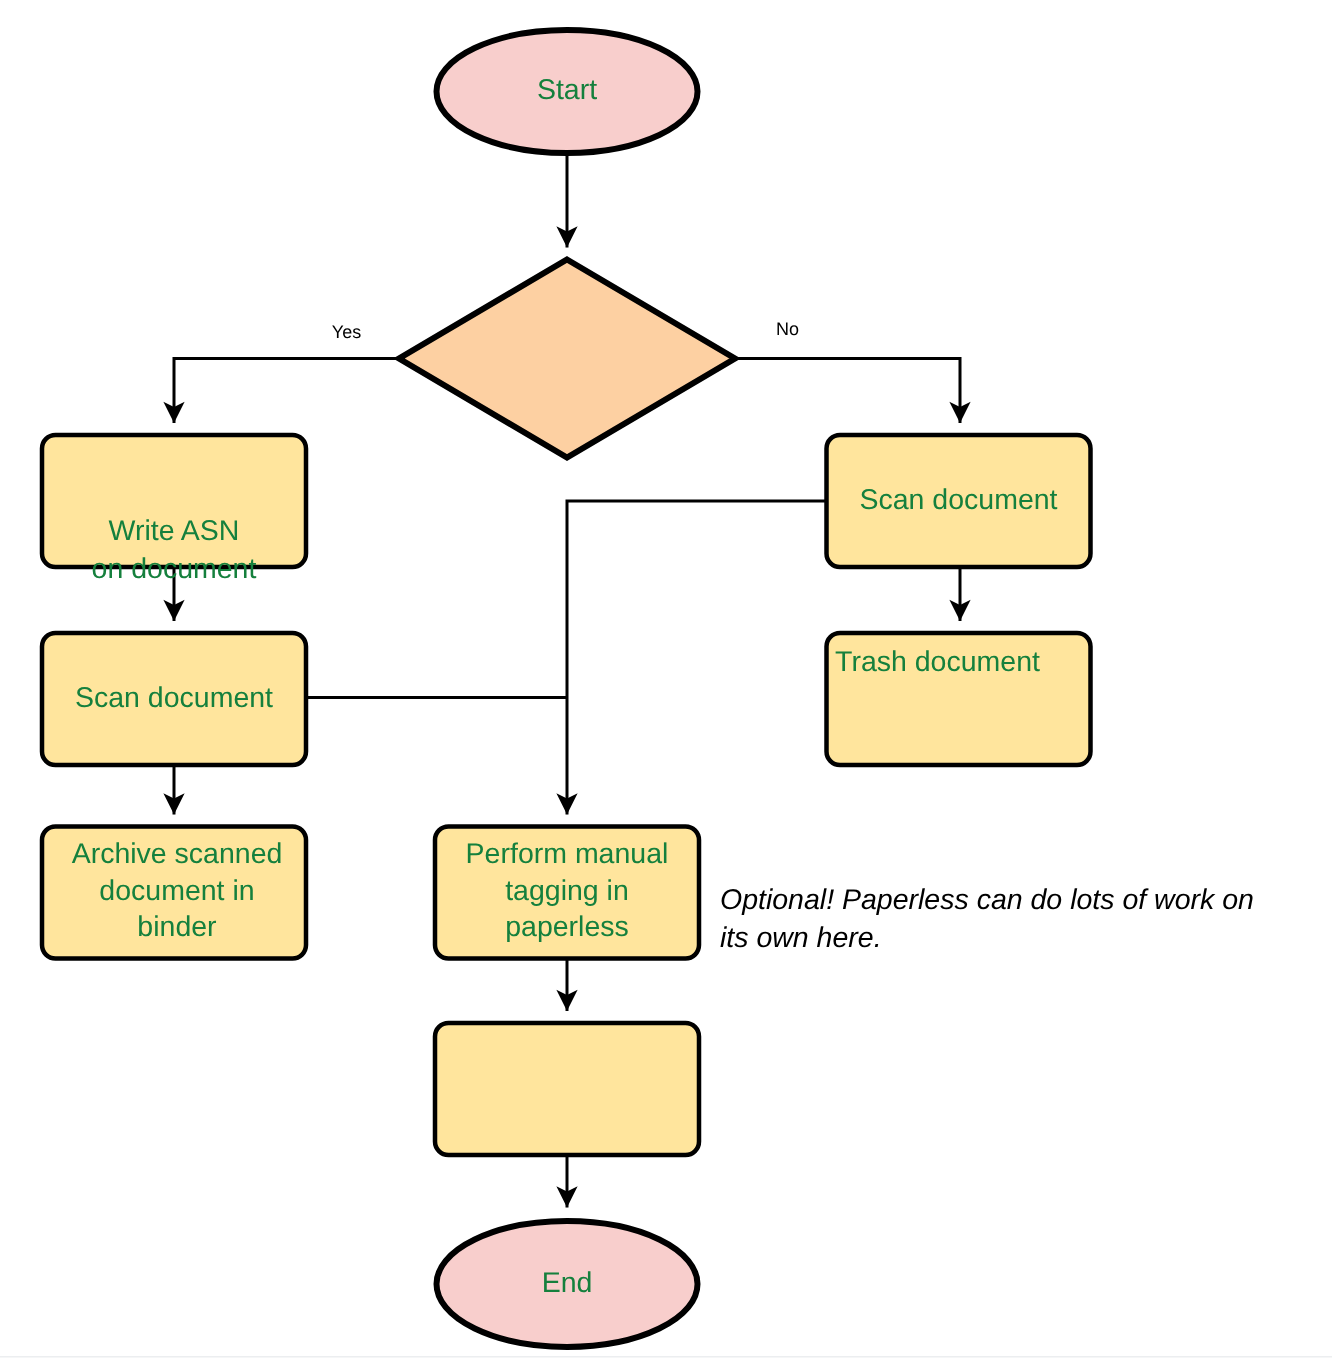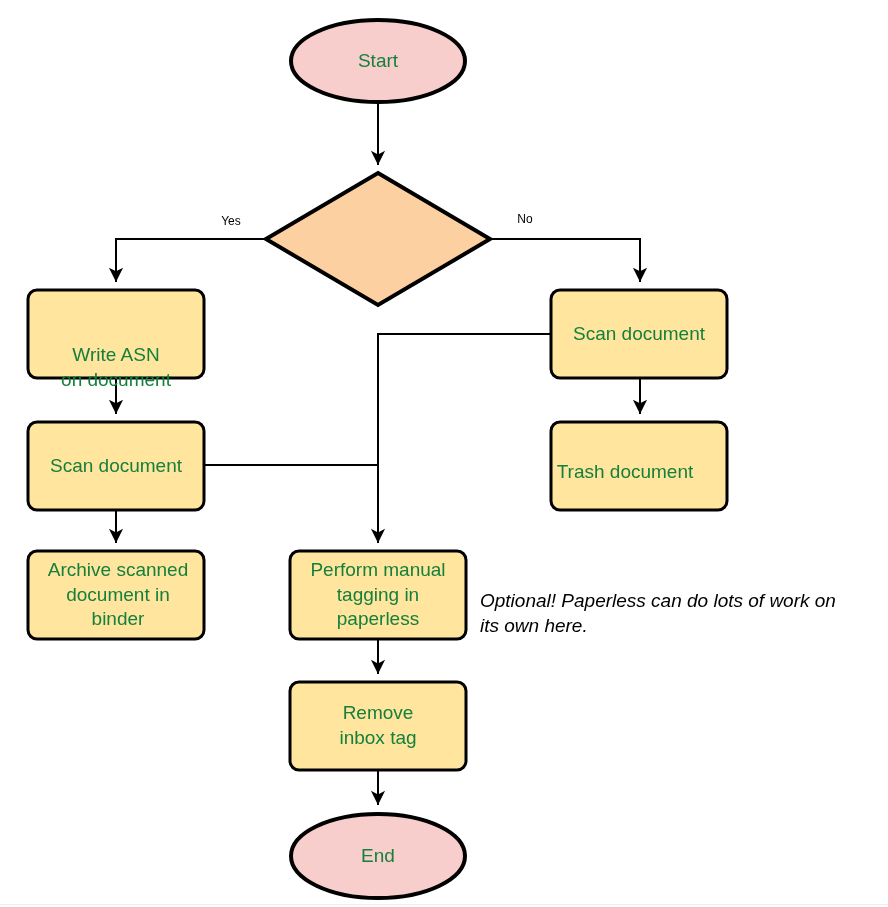--- a/index.html
+++ b/index.html
@@ -99,28 +99,26 @@
 on document</div>
 
   <div class="node-label" style="left:28px; top:422px; width:176px; height:88px;">Scan document</div>
 
   <div class="node-label" style="left:28px; top:551px; width:180px; height:88px;">Archive scanned
 document in
 binder</div>
 
   <div class="node-label" style="left:551px; top:290px; width:176px; height:88px;">Scan document</div>
 
-  <div class="node-label" style="left:551px; top:428px; width:148px; height:88px;">Trash document</div>
+  <div class="node-label" style="left:551px; top:398px; width:148px; height:88px;">Trash document</div>
 
   <div class="node-label" style="left:290px; top:551px; width:176px; height:88px;">Perform manual
 tagging in
 paperless</div>
 
-  <div class="node-label" style="left:290px; top:682px; width:176px; height:88px;">Remove
-inbox tag</div>
 
   <div class="node-label" style="left:290px; top:816px; width:176px; height:80px;">End</div>
 
   <div class="edge-label" style="left:202px; top:210px; width:52px; height:22px;">Yes</div>
 
   <div class="edge-label" style="left:498px; top:208px; width:48px; height:22px;">No</div>
 
   <div class="note-text">Optional! Paperless can do lots of work on
 its own here.</div>
 

